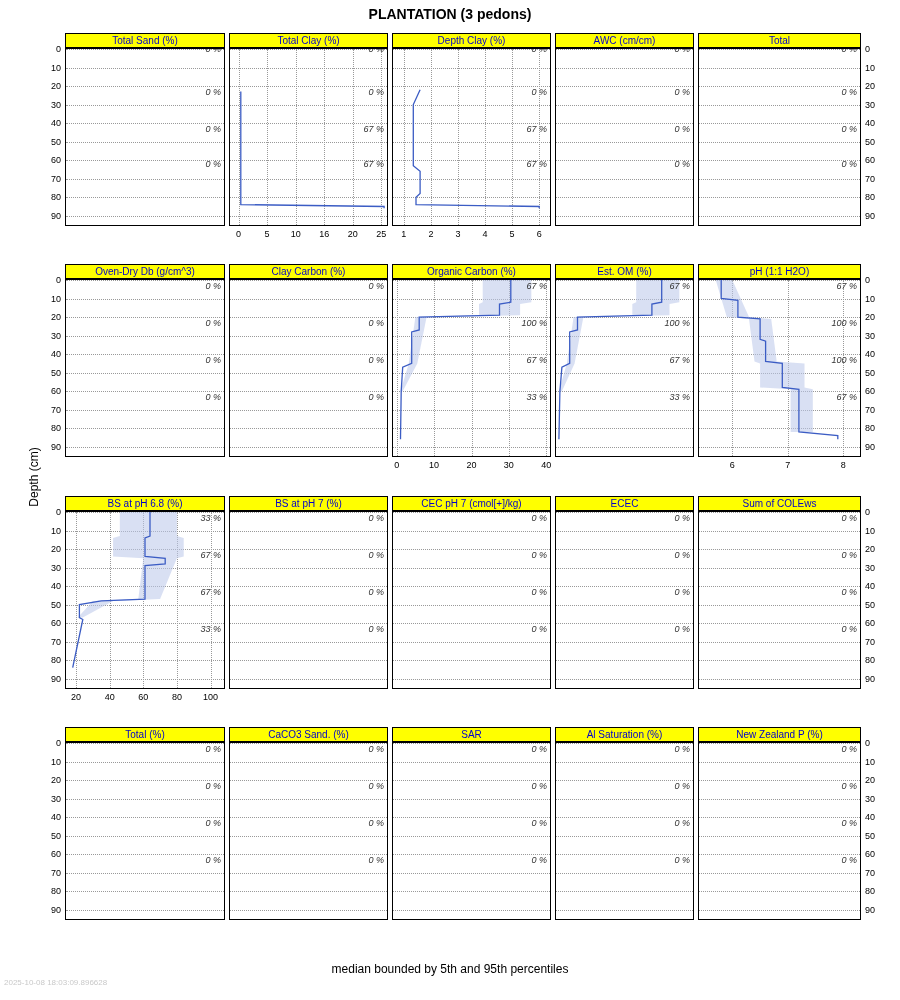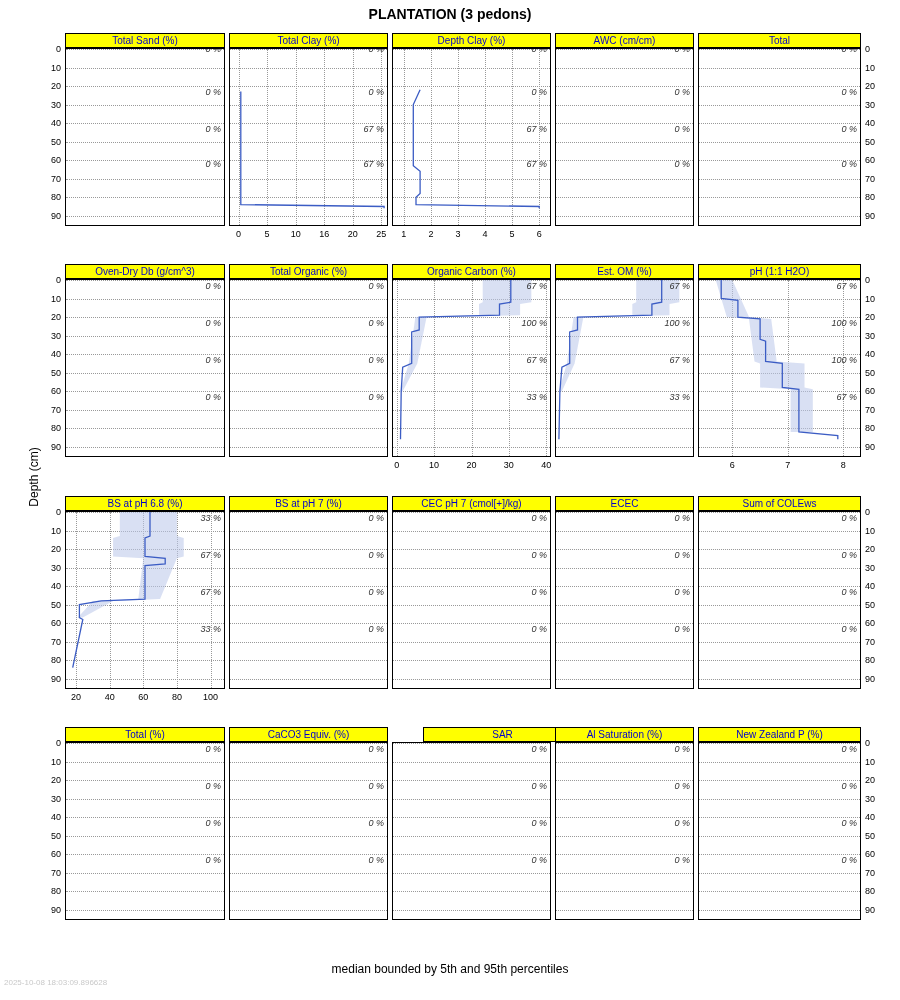--- a/index.html
+++ b/index.html
@@ -252,21 +252,21 @@
       <div class="ytick left" style="top: 53.0526px; right: 164px; left: auto;">20</div>
       <div class="ytick left" style="top: 71.5789px; right: 164px; left: auto;">30</div>
       <div class="ytick left" style="top: 90.1053px; right: 164px; left: auto;">40</div>
       <div class="ytick left" style="top: 108.632px; right: 164px; left: auto;">50</div>
       <div class="ytick left" style="top: 127.158px; right: 164px; left: auto;">60</div>
       <div class="ytick left" style="top: 145.684px; right: 164px; left: auto;">70</div>
       <div class="ytick left" style="top: 164.211px; right: 164px; left: auto;">80</div>
       <div class="ytick left" style="top: 182.737px; right: 164px; left: auto;">90</div>
     </div>
     <div class="panel" style="left: 229px; top: 264px; width: 159px;">
-      <div class="strip" style="width: 159px;">Total Organic (%)</div>
+      <div class="strip" style="width: 159px;">Clay Carbon (%)</div>
       <div class="plotbox" style="top: 15px; width: 159px; height: 178px;">
         <div class="grid-h" style="top: 0px;"></div>
         <div class="grid-h" style="top: 18.5263px;"></div>
         <div class="grid-h" style="top: 37.0526px;"></div>
         <div class="grid-h" style="top: 55.5789px;"></div>
         <div class="grid-h" style="top: 74.1053px;"></div>
         <div class="grid-h" style="top: 92.6316px;"></div>
         <div class="grid-h" style="top: 111.158px;"></div>
         <div class="grid-h" style="top: 129.684px;"></div>
         <div class="grid-h" style="top: 148.211px;"></div>
@@ -524,40 +524,40 @@
       <div class="ytick left" style="top: 53.0526px; right: 164px; left: auto;">20</div>
       <div class="ytick left" style="top: 71.5789px; right: 164px; left: auto;">30</div>
       <div class="ytick left" style="top: 90.1053px; right: 164px; left: auto;">40</div>
       <div class="ytick left" style="top: 108.632px; right: 164px; left: auto;">50</div>
       <div class="ytick left" style="top: 127.158px; right: 164px; left: auto;">60</div>
       <div class="ytick left" style="top: 145.684px; right: 164px; left: auto;">70</div>
       <div class="ytick left" style="top: 164.211px; right: 164px; left: auto;">80</div>
       <div class="ytick left" style="top: 182.737px; right: 164px; left: auto;">90</div>
     </div>
     <div class="panel" style="left: 229px; top: 727px; width: 159px;">
-      <div class="strip" style="width: 159px;">CaCO3 Equiv. (%)</div>
+      <div class="strip" style="width: 159px;">CaCO3 Sand. (%)</div>
       <div class="plotbox" style="top: 15px; width: 159px; height: 178px;">
         <div class="grid-h" style="top: 0px;"></div>
         <div class="grid-h" style="top: 18.5263px;"></div>
         <div class="grid-h" style="top: 37.0526px;"></div>
         <div class="grid-h" style="top: 55.5789px;"></div>
         <div class="grid-h" style="top: 74.1053px;"></div>
         <div class="grid-h" style="top: 92.6316px;"></div>
         <div class="grid-h" style="top: 111.158px;"></div>
         <div class="grid-h" style="top: 129.684px;"></div>
         <div class="grid-h" style="top: 148.211px;"></div>
         <div class="grid-h" style="top: 166.737px;"></div>
         <div class="pct" style="top: 5.55789px;">0 %</div>
         <div class="pct" style="top: 42.6105px;">0 %</div>
         <div class="pct" style="top: 79.6632px;">0 %</div>
         <div class="pct" style="top: 116.716px;">0 %</div>
       </div>
     </div>
     <div class="panel" style="left: 392px; top: 727px; width: 159px;">
-      <div class="strip" style="width: 159px; margin-left: 31px;">SAR</div>
+      <div class="strip" style="width: 159px;">SAR</div>
       <div class="plotbox" style="top: 15px; width: 159px; height: 178px;">
         <div class="grid-h" style="top: 0px;"></div>
         <div class="grid-h" style="top: 18.5263px;"></div>
         <div class="grid-h" style="top: 37.0526px;"></div>
         <div class="grid-h" style="top: 55.5789px;"></div>
         <div class="grid-h" style="top: 74.1053px;"></div>
         <div class="grid-h" style="top: 92.6316px;"></div>
         <div class="grid-h" style="top: 111.158px;"></div>
         <div class="grid-h" style="top: 129.684px;"></div>
         <div class="grid-h" style="top: 148.211px;"></div>

